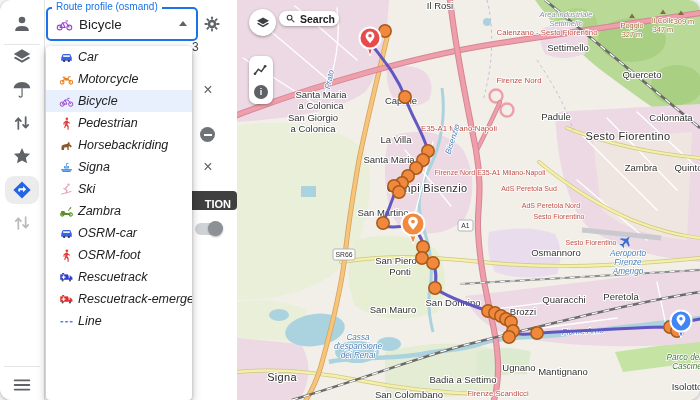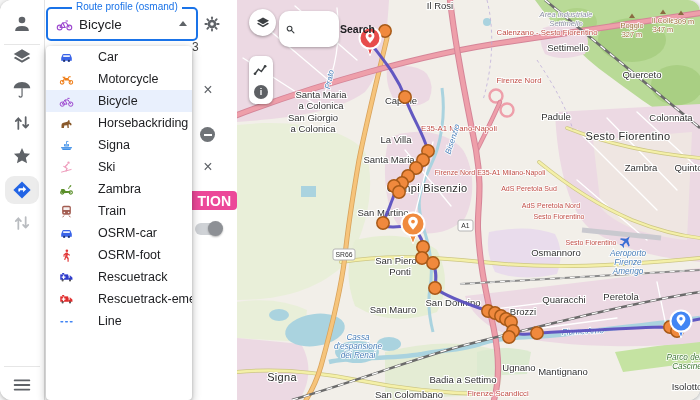--- a/index.html
+++ b/index.html
@@ -5,51 +5,51 @@
   html,body{margin:0;padding:0;background:#f5f5f5;font-family:"Liberation Sans",sans-serif;}
   .app{position:relative;width:700px;height:400px;background:#fff;border-radius:12px;overflow:hidden;box-shadow:0 1px 4px rgba(0,0,0,.3);}
   
   .sidebar{position:absolute;left:0;top:0;width:44px;height:100%;background:#fff;border-right:1px solid #e3e3e3;z-index:40;}
   .sb-ic{position:absolute;left:50%;transform:translateX(-50%);width:22px;height:22px;color:#5f6368;}
   .sb-ic svg{width:100%;height:100%;}
   .sb-divider{position:absolute;left:4px;right:4px;height:1px;background:#e6e6e6;}
   .sb-active-bg{position:absolute;left:5px;top:176px;width:34px;height:28px;background:#ececec;border-radius:9px;}
   
   .select-box{position:absolute;left:46px;top:7px;width:148px;height:30px;border:2px solid #1a73e8;border-radius:5px;background:#fff;z-index:52;display:flex;align-items:center;}
-  .select-label{position:absolute;top:-8px;left:24px;background:#fff;color:#1a73e8;font-size:10px;padding:0 4px;white-space:nowrap;}
+  .select-label{position:absolute;top:-8px;left:4px;background:#fff;color:#1a73e8;font-size:10px;padding:0 4px;white-space:nowrap;}
   .select-ic{width:17px;height:17px;margin-left:8px;color:#9c47cf;flex:0 0 auto;}
   .select-ic svg{width:100%;height:100%;}
   .select-val{margin-left:6px;font-size:13.5px;color:#202124;}
   .caret-up{position:absolute;right:9px;top:12px;width:0;height:0;border-left:4.5px solid transparent;border-right:4.5px solid transparent;border-bottom:5.5px solid #5f6368;}
   .gear-btn{position:absolute;left:203px;top:15px;width:18px;height:18px;color:#5f6368;z-index:30;}
   .gear-btn svg{width:100%;height:100%;}
   .dd-panel{position:absolute;left:46px;top:46px;width:146px;height:354px;background:#fff;border-radius:4px;box-shadow:0 3px 10px rgba(0,0,0,.28),0 1px 3px rgba(0,0,0,.18);z-index:50;overflow:hidden;}
   .dd-item{height:22px;display:flex;align-items:center;cursor:pointer;}
   .dd-item.sel{background:#e9f0fd;}
   .dd-ic{width:15px;height:15px;margin-left:13px;flex:0 0 auto;}
   .dd-ic svg{width:100%;height:100%;}
-  .dd-lbl{margin-left:24px;font-size:12.5px;color:#202124;white-space:nowrap;}
+  .dd-lbl{margin-left:4px;font-size:12.5px;color:#202124;white-space:nowrap;font-style:italic;}
   .ic-car{color:#3a64e8}.ic-truck{color:#41565e}.ic-moto{color:#ef7f1a}.ic-bike{color:#9c47cf}
   .ic-ped{color:#e23b3b}.ic-horse{color:#8a5a2b}.ic-boat{color:#3f8fe8}.ic-ski{color:#ef9ebd}
   .ic-moped{color:#5a8f29}.ic-train{color:#a35d52}.ic-resc{color:#2f3ccc}.ic-resce{color:#e02d2d}.ic-line{color:#4285f4}
   
   .strip{position:absolute;left:44px;top:0;width:193px;height:100%;background:#fff;z-index:10;}
   .frag-3{position:absolute;left:148px;top:40px;font-size:12px;color:#444;}
   .x-ic{position:absolute;left:157px;width:14px;height:14px;font-size:16px;line-height:13px;color:#5f6368;text-align:center;cursor:pointer;}
   .minus-btn{position:absolute;left:156px;top:127px;width:15px;height:15px;border-radius:50%;background:#6f7377;cursor:pointer;}
   .minus-btn::after{content:"";position:absolute;left:3.5px;top:6.5px;width:8px;height:2px;background:#fff;}
-  .frag-btn{position:absolute;left:146px;top:191px;width:47px;height:19px;background:#ec4899;border-radius:0 4px 4px 0;color:#fff;font-size:14px;font-weight:bold;display:flex;align-items:center;justify-content:flex-end;padding-right:6px;box-sizing:border-box;cursor:pointer;}
+  .frag-btn{position:absolute;left:146px;top:191px;width:47px;height:19px;background:#404040;border-radius:0 4px 4px 0;color:#fff;font-size:11px;font-weight:bold;display:flex;align-items:flex-end;justify-content:flex-end;padding-right:6px;box-sizing:border-box;cursor:pointer;}
   .toggle{position:absolute;left:151px;top:223px;width:27px;height:12px;background:#cfd2d6;border-radius:6px;cursor:pointer;}
   .toggle .knob{position:absolute;right:-1px;top:-2px;width:15px;height:15px;border-radius:50%;background:#8d9095;box-shadow:0 1px 2px rgba(0,0,0,.3);}
   
   .map{position:absolute;left:237px;top:0;width:463px;height:400px;overflow:hidden;background:#f2efe9;}
   .map svg.base{position:absolute;left:0;top:0;}
   .map-btn-layers{position:absolute;left:12px;top:9px;width:27px;height:27px;border-radius:50%;background:#fff;box-shadow:0 1px 3px rgba(0,0,0,.35);display:flex;align-items:center;justify-content:center;color:#3c4043;cursor:pointer;z-index:5;}
   .map-btn-layers svg{width:16px;height:16px;}
-  .search-pill{position:absolute;left:42px;top:11px;width:60px;height:36px;background:#fff;border-radius:10px;box-shadow:0 1px 3px rgba(0,0,0,.3);display:flex;align-items:center;z-index:5;cursor:pointer;gap:40px;}
+  .search-pill{position:absolute;left:42px;top:11px;width:60px;height:15px;background:#fff;border-radius:10px;box-shadow:0 1px 3px rgba(0,0,0,.3);display:flex;align-items:center;z-index:5;cursor:pointer;}
   .search-pill svg{width:11px;height:11px;margin-left:6px;color:#3c4043;flex:0 0 auto;}
   .search-pill span{margin-left:4px;font-size:10.5px;font-weight:bold;color:#202124;}
   .tools-box{position:absolute;left:12px;top:56px;width:24px;height:48px;background:#fff;border-radius:7px;box-shadow:0 1px 3px rgba(0,0,0,.35);z-index:5;}
   .tool-measure{position:absolute;left:3px;top:5px;width:18px;height:18px;color:#3c4043;cursor:pointer;}
   .tool-info{position:absolute;left:5px;top:29px;width:14px;height:14px;border-radius:50%;background:#5d6064;color:#fff;font-size:9px;font-weight:bold;text-align:center;line-height:14px;cursor:pointer;}
   .tool-measure svg{width:100%;height:100%;}
   
   text{font-family:"Liberation Sans",sans-serif;paint-order:stroke;stroke:#fff;stroke-width:2.2px;text-anchor:middle;}
   .t{font-size:9.5px;fill:#333;}
   .t-big{font-size:11px;fill:#2b2b2b;letter-spacing:.3px;}
@@ -452,20 +452,27 @@
       <span class="dd-ic ic-bike"><svg viewBox="0 0 24 24">
             <g fill="none" stroke="currentColor" stroke-width="1.6">
               <circle cx="5.2" cy="16.2" r="3.4"></circle>
               <circle cx="18.8" cy="16.2" r="3.4"></circle>
               <path d="M5.2,16.2 L9.5,9.5 h5 M9.5,9.5 l3.3,6.7 h-7.5 M14.5,9.5 l4.3,6.7 M13.5,7 h3.4"></path>
             </g>
           </svg></span>
       <span class="dd-lbl">Bicycle</span>
     </div>
     <div class="dd-item">
+      <span class="dd-ic ic-ped"><svg viewBox="0 0 24 24">
+            <circle cx="12.6" cy="4.4" r="2.1" fill="currentColor"></circle>
+            <path d="M12.2,7 q1,-0.3 1.7,0.6 l1.3,1.8 2.6,1.5 -0.8,1.5 -2.9,-1.7 -0.6,3 2,2.3 V22 h-1.9 v-4.5 l-2.1,-2.2 -1.6,4 -1.8,-0.6 1.7,-4.6 0.5,-3.6 -1.4,0.9 V14 H7.2 v-3.6 l3.6,-2.9 z" fill="currentColor"></path>
+          </svg></span>
+      <span class="dd-lbl">Pedestrian</span>
+    </div>
+    <div class="dd-item">
       <span class="dd-ic ic-horse"><svg viewBox="0 0 24 24">
             <path d="M4,19 v-4.5 q0,-3 3.2,-3.8 l6.3,-1.4 1.6,-2.8 2.3,0.9 -0.7,2.5 2.8,1.7 0.7,2.9 -1.9,0.5 -1.3,-1.9 -1.6,0.6 0.3,5.3 h-2.1 l-0.5,-4.4 -4.6,0.6 -0.6,3.8 z" fill="currentColor"></path>
           </svg></span>
       <span class="dd-lbl">Horsebackriding</span>
     </div>
     <div class="dd-item">
       <span class="dd-ic ic-boat"><svg viewBox="0 0 24 24">
             <path d="M3,14.5 h18 l-2.8,4.5 H5.8 z" fill="currentColor"></path>
             <rect x="8" y="9.5" width="8" height="4" rx="1" fill="currentColor"></rect>
             <rect x="9.2" y="10.6" width="5.6" height="1.2" fill="#fff" opacity=".85"></rect>
@@ -489,30 +496,20 @@
               <circle cx="5.2" cy="16.8" r="2.6"></circle>
               <circle cx="18.8" cy="16.8" r="2.6"></circle>
             </g>
             <path d="M3.5,11 h4.8 l2.3,3.5 h4.6 q3.4,0.4 4,2.8 l-14.4,0.6 q-1.8,-0.4 -1.3,-3 z" fill="currentColor"></path>
             <path d="M16.2,7.2 l2.2,-2.4 1.6,1 -2,2.6 z" fill="currentColor"></path>
             <path d="M16.8,7.6 l-1.6,3.6" stroke="currentColor" stroke-width="1.4" fill="none"></path>
           </svg></span>
       <span class="dd-lbl">Zambra</span>
     </div>
     <div class="dd-item">
-      <span class="dd-ic ic-train"><svg viewBox="0 0 24 24">
-            <rect x="5" y="2.8" width="14" height="14.4" rx="2.8" fill="currentColor"></rect>
-            <rect x="7" y="5.2" width="10" height="4.4" rx="0.8" fill="#fff" opacity=".9"></rect>
-            <circle cx="8.6" cy="13.6" r="1.3" fill="#fff" opacity=".9"></circle>
-            <circle cx="15.4" cy="13.6" r="1.3" fill="#fff" opacity=".9"></circle>
-            <path d="M8,18.5 l-2.2,2.7 M16,18.5 l2.2,2.7" stroke="currentColor" stroke-width="1.5" fill="none"></path>
-          </svg></span>
-      <span class="dd-lbl">Train</span>
-    </div>
-    <div class="dd-item">
       <span class="dd-ic ic-car"><svg viewBox="0 0 24 24">
             <path d="M3.5,13.2 q0,-0.8 0.4,-1.6 l1.3,-3.2 Q5.8,6.5 7.4,6.5 h9.2 q1.6,0 2.2,1.9 l1.3,3.2 q0.4,0.8 0.4,1.6 V17 h-2.6 a2.1,2.1 0 0 1 -4.2,0 H10.3 a2.1,2.1 0 0 1 -4.2,0 H3.5 z" fill="currentColor"></path>
             <rect x="6.6" y="8.2" width="10.8" height="2.8" rx="0.6" fill="#fff" opacity="0.9"></rect>
             <circle cx="8.2" cy="17" r="1.6" fill="#222" opacity=".7"></circle>
             <circle cx="15.8" cy="17" r="1.6" fill="#222" opacity=".7"></circle>
           </svg></span>
       <span class="dd-lbl">OSRM-car</span>
     </div>
     <div class="dd-item">
       <span class="dd-ic ic-ped"><svg viewBox="0 0 24 24">

